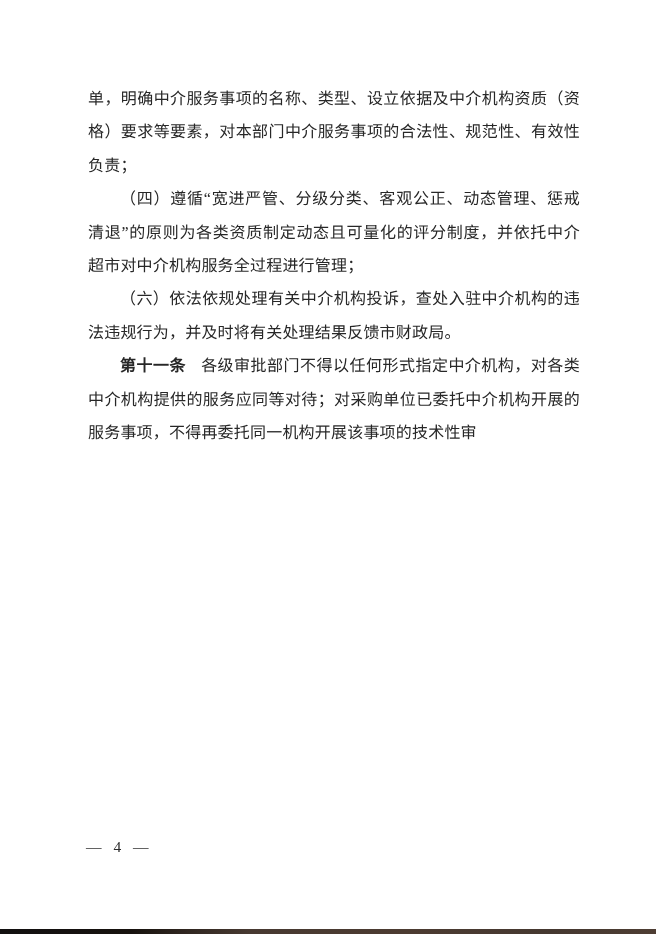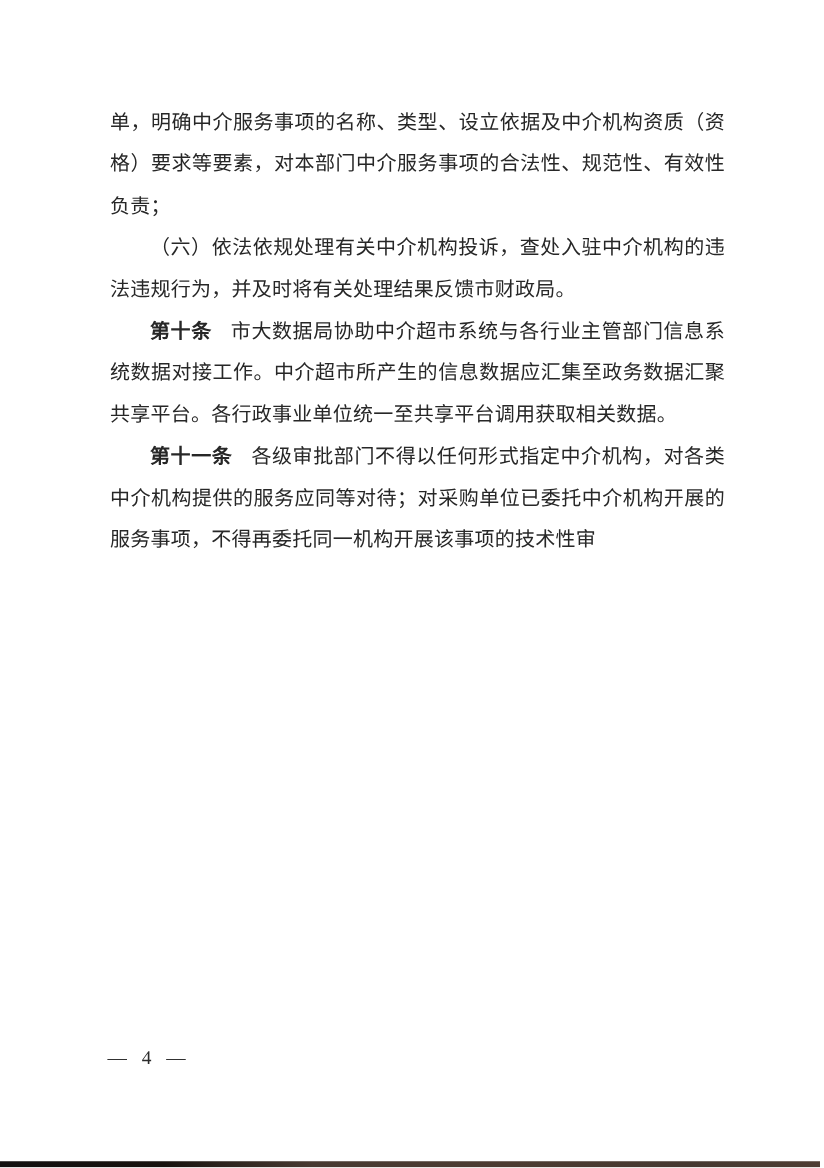--- a/index.html
+++ b/index.html
@@ -65,22 +65,22 @@
       #4e3d33 100%);
   }
 </style>
 </head>
 <body>
 
 <div class="page">
 
   <div class="doc-body" id="doc-body">
       <p><span>单，明确中介服务事项的名称、类型、设立依据及中介机构资质（资格）要求等要素，对本部门中介服务事项的合法性、规范性、有效性负责；</span></p>
+      <p class="indent"><span>（四）遵循“宽进严管、分级分类、客观公正、动态管理、惩戒清退”的原则为各类资质制定动态且可量化的评分制度，并依托中介超市对中介机构服务全过程进行管理；</span></p>
       <p class="indent"><span>（六）依法依规处理有关中介机构投诉，查处入驻中介机构的违法违规行为，并及时将有关处理结果反馈市财政局。</span></p>
-      <p class="indent"><span class="run-bold">第十条</span><span>市大数据局协助中介超市系统与各行业主管部门信息系统数据对接工作。中介超市所产生的信息数据应汇集至政务数据汇聚共享平台。各行政事业单位统一至共享平台调用获取相关数据。</span></p>
       <p class="indent"><span class="run-bold">第十一条</span><span>各级审批部门不得以任何形式指定中介机构，对各类中介机构提供的服务应同等对待；对采购单位已委托中介机构开展的服务事项，不得再委托同一机构开展该事项的技术性审</span></p>
     </div>
 
   <div class="page-number">— 4 —</div>
 
   <div class="scan-edge-bar"></div>
 
 </div>
 
 </body></html>

